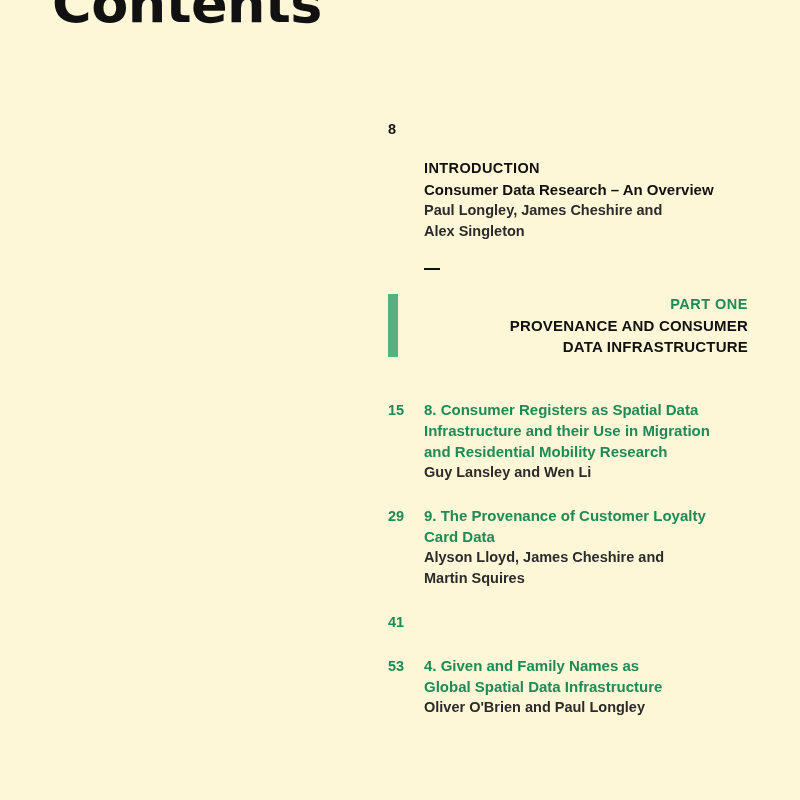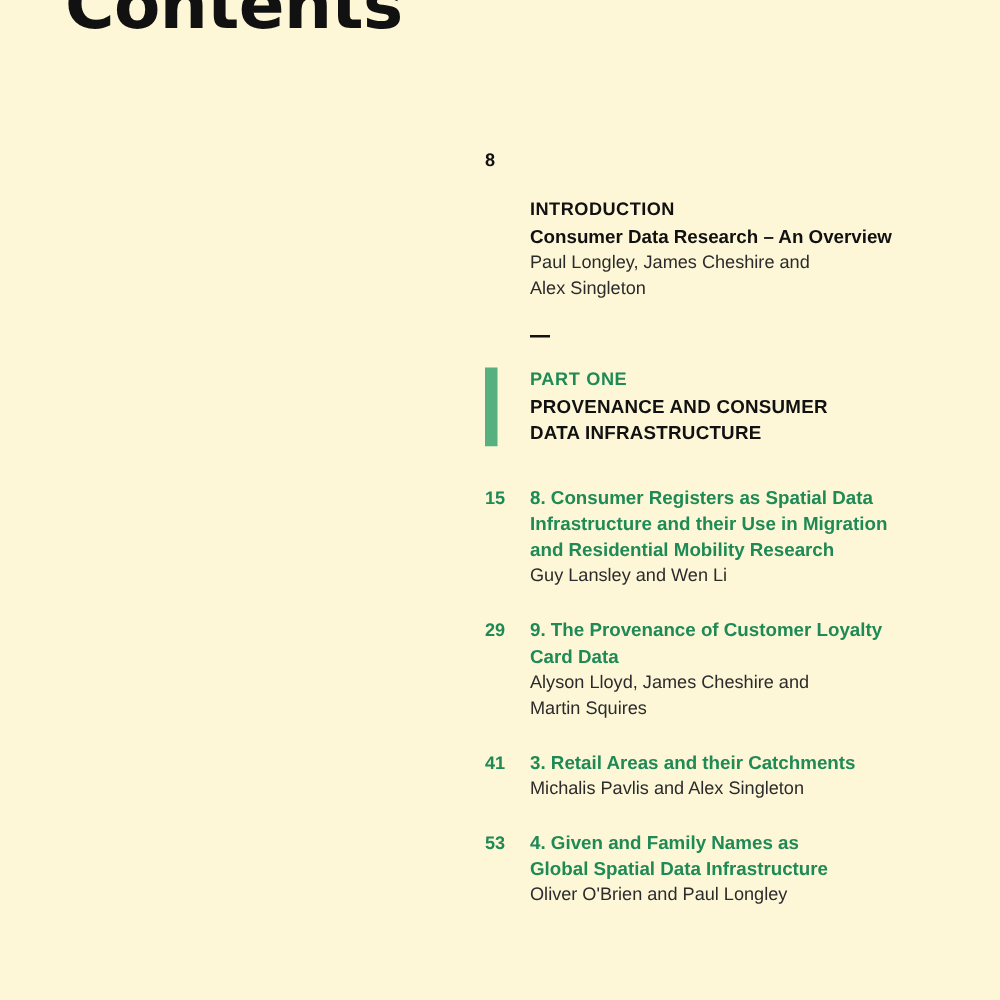--- a/index.html
+++ b/index.html
@@ -68,40 +68,41 @@
     font-size: 15px;
     font-weight: 700;
     line-height: 21px;
     color: #111111;
   }
   .title.green {
     color: #1f8a55;
   }
   .authors {
     font-size: 14.5px;
-    font-weight: 400;
+    font-weight: 700;
     line-height: 21px;
     color: #2b2b2b;
   }
   .divider {
     margin: 0 0 20px 36px;
     width: 16px;
     height: 2px;
     background: #111111;
   }
   .divider-wrap {
     height: 30px;
     display: flex;
     align-items: center;
   }
   .part-entry {
     position: relative;
-    margin-bottom: 31px;
+    margin-bottom: 42px;
     display: flex;
     align-items: flex-start;
+    text-align: right;
   }
   .part-bar {
     width: 10px;
     flex: 0 0 10px;
     background: #56b07f;
     align-self: stretch;
     min-height: 56px;
     margin-right: 26px;
   }
   .part-text {
@@ -170,24 +171,20 @@
       <div class="entry-body">
         <div class="title green nowrap-block">9. The Provenance of Customer Loyalty
 Card Data</div>
         <div class="authors nowrap-block">Alyson Lloyd, James Cheshire and
 Martin Squires</div>
       </div>
     </div>
 
     <div class="entry">
       <div class="pagenum green">41</div>
-      <div class="entry-body">
-        <div class="title green nowrap-block">3. Retail Areas and their Catchments</div>
-        <div class="authors">Michalis Pavlis and Alex Singleton</div>
-      </div>
     </div>
 
     <div class="entry">
       <div class="pagenum green">53</div>
       <div class="entry-body">
         <div class="title green nowrap-block">4. Given and Family Names as
 Global Spatial Data Infrastructure</div>
         <div class="authors">Oliver O'Brien and Paul Longley</div>
       </div>
     </div>

